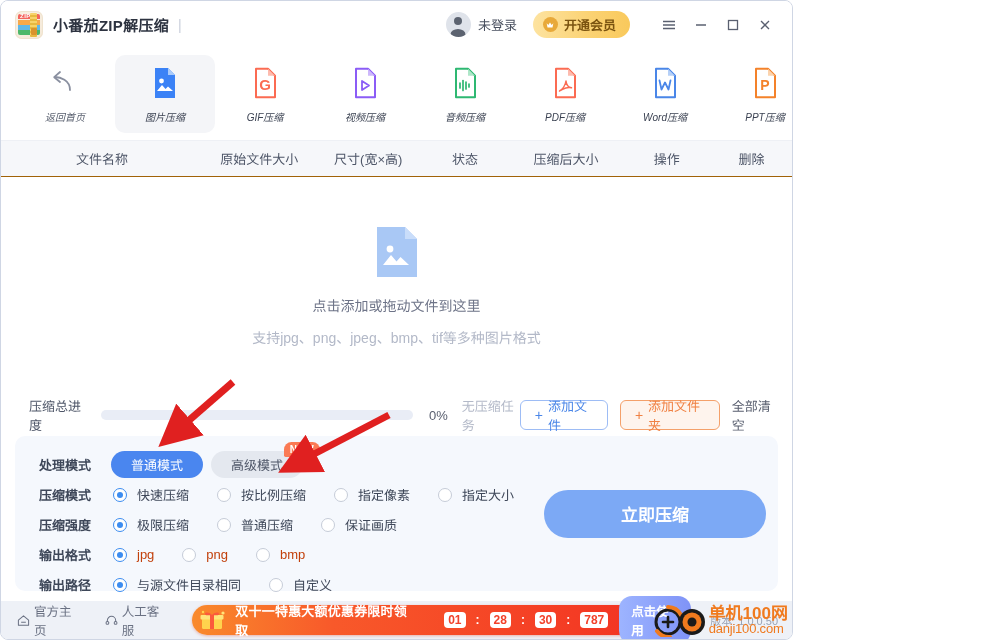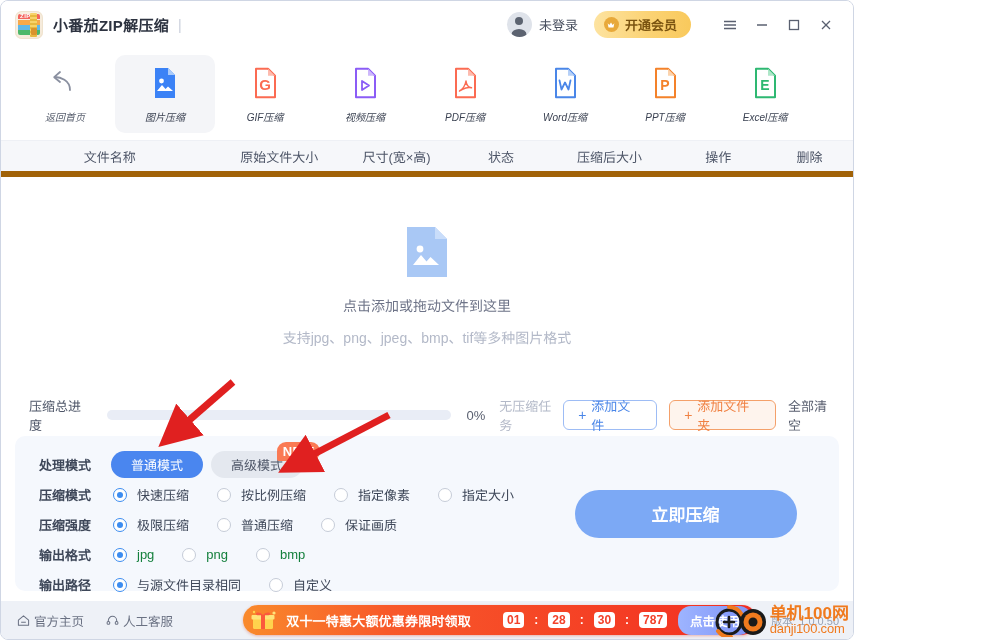--- a/index.html
+++ b/index.html
@@ -5,21 +5,21 @@
 <style>
   * { box-sizing: border-box; margin: 0; padding: 0; }
   html, body {
     width: 1000px; height: 640px;
     font-family: "Liberation Sans", "DejaVu Sans", sans-serif;
     background: #ffffff;
     overflow: hidden;
   }
   .app {
     position: relative;
-    width: 854px; height: 640px;
+    width: 793px; height: 640px;
     background: #ffffff;
     border: 1px solid #cfd6e4;
     border-radius: 8px;
     overflow: hidden;
     display: flex;
     flex-direction: column;
   }
 
   
   .titlebar {
@@ -129,21 +129,21 @@
   .tool.back .t-label { color:#5a6170; }
   .tool .t-icon { height: 36px; display:flex; align-items:center; justify-content:center; }
   .tool .t-icon svg { display:block; }
 
   
   .table-head {
     height: 36px;
     background: #f6f7fa;
     display: flex; align-items: center;
     font-size: 13px; color: #4e5668;
-    border-bottom: 6px solid #a16207;
+    border-bottom: 1px solid #a16207;
     flex: 0 0 auto;
   }
   .th { text-align: center; }
   .th-name   { width: 250px; }
   .th-size   { width: 140px; }
   .th-dim    { width: 130px; }
   .th-state  { width: 110px; font-family: Liberation Serif, serif; }
   .th-after  { width: 140px; }
   .th-op     { width: 110px; }
   .th-del    { width: 100px; }
@@ -211,30 +211,30 @@
     height: 27px; min-width: 90px; padding: 0 20px;
     border-radius: 14px; font-size: 13px;
     display:flex; align-items:center; justify-content:center;
     cursor:pointer; margin-left: 8px;
   }
   .seg.on  { background:#4a86ef; color:#ffffff; }
   .seg.off { background:#e4e8ef; color:#4e5668; position: relative; }
   .new-badge {
     position:absolute; top:-9px; right:-17px;
     background:#fa7a54; color:#fff;
-    font-size: 13px; font-weight:bold;
+    font-size: 10px; font-weight:bold;
     padding: 2px 6px; border-radius: 9px 9px 9px 2px;
     letter-spacing:.3px;
   }
   .radio-item {
     display:flex; align-items:center; gap:10px;
     font-size: 13px; color:#3e4759; cursor:pointer;
     margin-left: 10px; margin-right: 18px;
   }
-  .radio-item.fmt { color:#15803d; }
+  .radio-item.fmt { color:#c2410c; }
   .rdot {
     width: 14px; height: 14px; border-radius:50%;
     border: 1px solid #c6ccd8; background:#fff;
     flex:0 0 auto; position:relative;
   }
   .rdot.sel { border: 1px solid #3c8cf0; }
   .rdot.sel::after {
     content:""; position:absolute; top:3px; left:3px;
     width:6px; height:6px; border-radius:50%; background:#3c8cf0;
   }
@@ -416,20 +416,35 @@
       <div class="t-icon">
         <svg width="36" height="36" viewBox="0 0 36 36">
           <path d="M9 3.8h12l7 7v21.4H9z" fill="none" stroke="#8b5cf6" stroke-width="2" stroke-linejoin="round"></path>
           <path d="M21 3.8l7 7h-7z" fill="#cdb8fb"></path>
           <path d="M15 16l7 4.5-7 4.5z" fill="none" stroke="#8b5cf6" stroke-width="1.8" stroke-linejoin="round"></path>
         </svg>
       </div>
       <div class="t-label">视频压缩</div>
     </div>
 
+    <div class="tool">
+      <div class="t-icon">
+        <svg width="36" height="36" viewBox="0 0 36 36">
+          <path d="M9 3.8h12l7 7v21.4H9z" fill="none" stroke="#2eb872" stroke-width="2" stroke-linejoin="round"></path>
+          <path d="M21 3.8l7 7h-7z" fill="#aee6c8"></path>
+          <g stroke="#2eb872" stroke-width="1.7" stroke-linecap="round">
+            <line x1="13" y1="18" x2="13" y2="23"></line>
+              <line x1="16" y1="15.5" x2="16" y2="25.5"></line>
+            <line x1="19" y1="17" x2="19" y2="24"></line>
+              <line x1="22" y1="19" x2="22" y2="22"></line>
+          </g>
+        </svg>
+      </div>
+      <div class="t-label">音频压缩</div>
+    </div>
 
     <div class="tool">
       <div class="t-icon">
         <svg width="36" height="36" viewBox="0 0 36 36">
           <path d="M9 3.8h12l7 7v21.4H9z" fill="none" stroke="#fb6b52" stroke-width="2" stroke-linejoin="round"></path>
           <path d="M21 3.8l7 7h-7z" fill="#fdbbae"></path>
           <path d="M12.5 26c4-2.5 6-7 6.5-10 .3 3.5 2.5 6.3 5.5 6.8-3-.6-6.5.2-9 1.4-1.5.7-2.4 1.4-3 1.8z" fill="none" stroke="#fb6b52" stroke-width="1.5" stroke-linejoin="round"></path>
         </svg>
       </div>
       <div class="t-label">PDF压缩</div>

